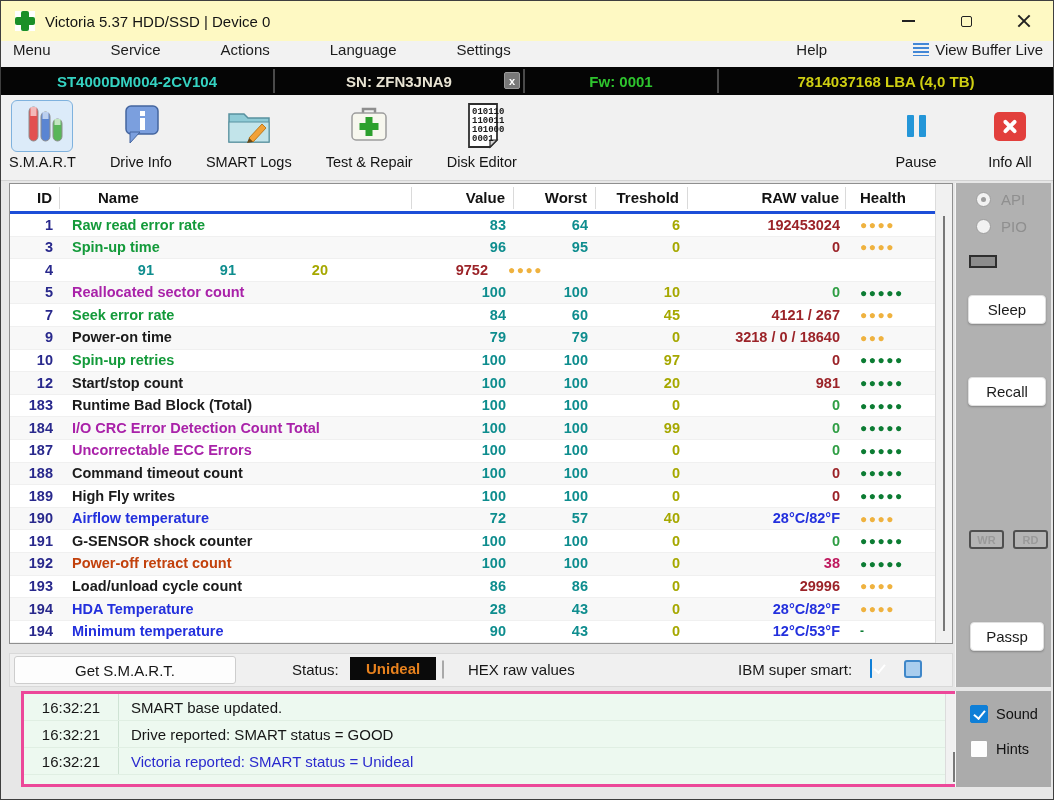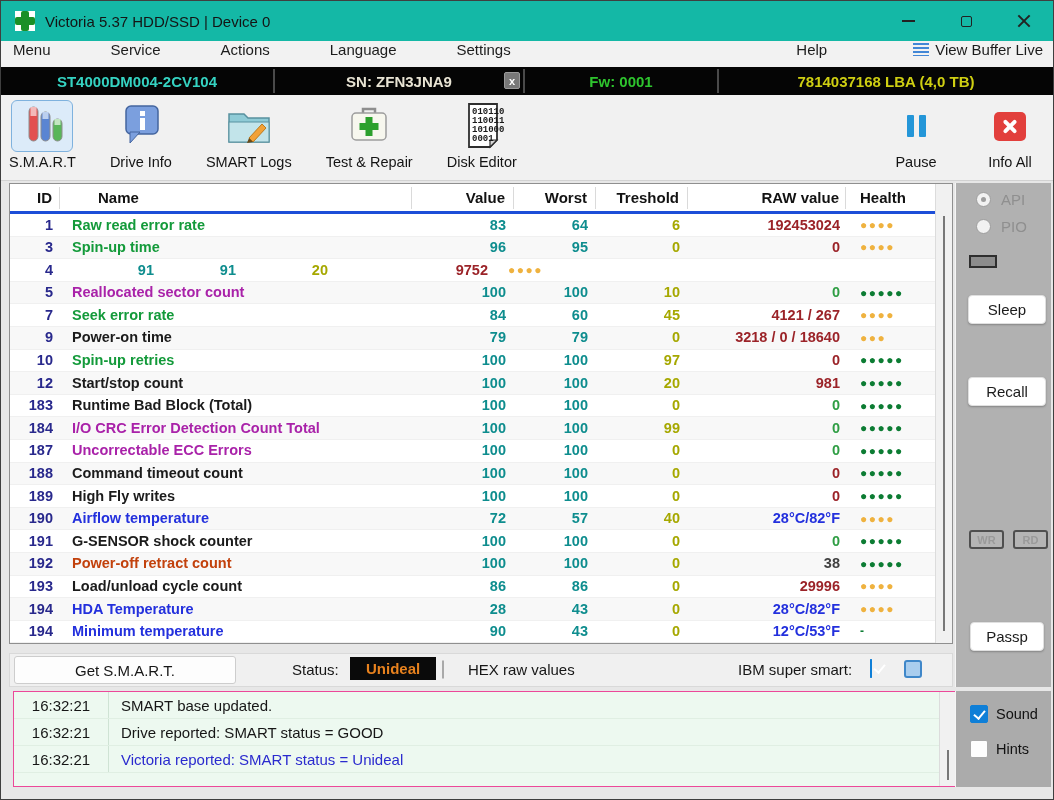--- a/index.html
+++ b/index.html
@@ -3,21 +3,21 @@
 <meta charset="utf-8">
 <style>
   * { margin:0; padding:0; box-sizing:border-box; }
   html,body { background:#555; }
   body { font-family:"Liberation Sans","DejaVu Sans",sans-serif; }
   .window{
     position:relative; width:1054px; height:800px; margin:0 auto;
     background:#e7e7e7; border:1px solid #3f3f3f; overflow:hidden;
   }
   
-  .titlebar{ position:absolute; top:0; left:0; right:0; height:40px; background:#14b8a6; display:flex; align-items:center; }
+  .titlebar{ position:absolute; top:0; left:0; right:0; height:40px; background:#fef9c3; display:flex; align-items:center; }
   .app-logo{ position:relative; width:20px; height:20px; margin:0 10px 0 14px; background:#fff; }
   .app-logo::before,.app-logo::after{ content:""; position:absolute; background:#1a8f27; border-radius:2px; }
   .app-logo::before{ left:6px; top:0; width:8px; height:20px; }
   .app-logo::after{ left:0; top:6px; width:20px; height:8px; }
   .title-text{ font-size:15px; color:#141414; }
   .win-controls{ position:absolute; right:0; top:0; height:40px; display:flex; }
   .win-btn{ width:58px; height:40px; display:flex; align-items:center; justify-content:center; cursor:default; }
   .glyph-min{ width:13px; height:2px; background:#222; }
   .glyph-max{ width:11px; height:11px; border:1.6px solid #222; border-radius:2px; }
   .glyph-close{ position:relative; width:14px; height:14px; }
@@ -96,21 +96,21 @@
   .status-value{ position:absolute; left:340px; top:3px; background:#0a0a0a; padding:3px 16px; font-size:15px; font-weight:700; }
   .hex-check{ position:absolute; left:432px; top:7px; }
   .hex-label{ position:absolute; left:458px; top:7px; font-size:15px; color:#161616; }
   .ibm-label{ position:absolute; left:728px; top:7px; font-size:15px; color:#161616; }
   .ibm-check{ position:absolute; left:858px; top:6px; }
   .ibm-extra{ position:absolute; left:894px; top:6px; width:18px; height:18px; background:#a9cdee; border:2px solid #3f87c9; border-radius:3px; }
   .checkbox{ width:18px; height:18px; background:#fdfdfd; border:1px solid #a9a9a9; border-radius:2px; position:relative; cursor:default; }
   .checkbox.checked{ background:#0f7fd7; border-color:#0f7fd7; }
   .checkbox.checked::after{ content:""; position:absolute; left:5px; top:2px; width:5px; height:9px; border:solid #fff; border-width:0 2px 2px 0; transform:rotate(40deg); }
   
-  .log-area{ position:absolute; left:12px; top:690px; width:944px; height:96px; background:#edf9f0; border:1px solid #ec4899; overflow:hidden; }
+  .log-area{ position:absolute; left:20px; top:690px; width:944px; height:96px; background:#edf9f0; border:3px solid #ec4899; overflow:hidden; }
   .log-row{ display:flex; height:27px; line-height:27px; font-size:15px; border-bottom:1px solid #e0efe3; width:calc(100% - 17px); }
   .log-time{ width:95px; text-align:center; color:#161616; border-right:1px solid #cfe3d4; }
   .log-msg{ padding-left:12px; }
   .log-thumb{ top:58px; height:30px; }
   
   .bottom-right{ position:absolute; left:954px; top:690px; width:96px; height:96px; background:#ababab; border-left:1px solid #f5f5f5; }
   .br-row{ position:absolute; display:flex; align-items:center; gap:8px; font-size:14.5px; color:#111; }
 </style>
 </head>
 <body>
@@ -388,21 +388,21 @@
           <div class="tc ct">0</div>
           <div class="tc cr" style="color: rgb(47, 158, 68);">0</div>
           <div class="tc ch" style="color: rgb(12, 124, 51);">●●●●●</div>
         </div>
         <div class="trow alt">
           <div class="tc cid">192</div>
           <div class="tc cname" style="color: #c2410c;">Power-off retract count</div>
           <div class="tc cv">100</div>
           <div class="tc cw">100</div>
           <div class="tc ct">0</div>
-          <div class="tc cr" style="color: #404040;">38</div>
+          <div class="tc cr" style="color: #be185d;">38</div>
           <div class="tc ch" style="color: rgb(12, 124, 51);">●●●●●</div>
         </div>
         <div class="trow">
           <div class="tc cid">193</div>
           <div class="tc cname" style="color: rgb(27, 27, 27);">Load/unload cycle count</div>
           <div class="tc cv">86</div>
           <div class="tc cw">86</div>
           <div class="tc ct">0</div>
           <div class="tc cr" style="color: rgb(155, 35, 40);">29996</div>
           <div class="tc ch" style="color: rgb(239, 178, 63);">●●●●</div>

